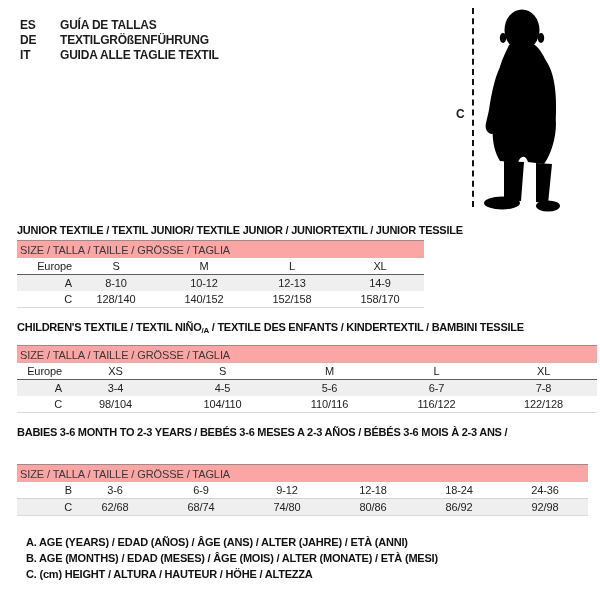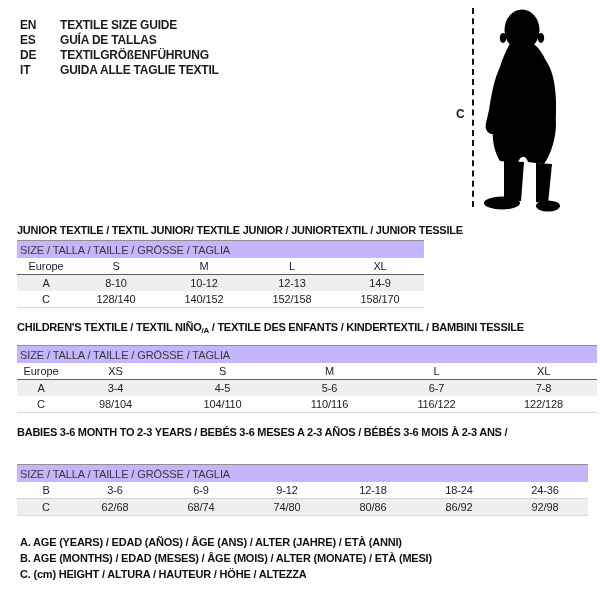--- a/index.html
+++ b/index.html
@@ -15,40 +15,36 @@
   .figure-dash{position:absolute;left:472px;top:8px;height:199px;width:0;border-left:2px dashed #111;}
   .figure-label{position:absolute;left:456px;top:107px;font-size:12px;font-weight:bold;}
   .figure-svg{position:absolute;left:482px;top:5px;}
   
   .sec-title{position:absolute;left:17px;font-size:11px;font-weight:bold;letter-spacing:-0.25px;line-height:13px;white-space:nowrap;color:#111;}
   .sec-title .subA{font-size:8px;vertical-align:-2px;}
   .sec-title.two-line{line-height:16px;white-space:normal;width:560px;}
   
   .size-table{position:absolute;left:17px;border-collapse:collapse;table-layout:fixed;font-size:11px;letter-spacing:-0.1px;}
   .size-table td{padding:0;text-align:center;height:16px;color:#222;}
-  .size-table td.lbl{text-align:center;padding-left:3px;}
+  .size-table td.lbl{text-align:right;padding-left:3px;}
   .size-table tr.bar td{
-    background:#c4b5fd;border-top:1px solid #909090;height:17px;
+    background:#fca5a5;border-top:1px solid #909090;height:17px;
     text-align:left;padding-left:3px;color:#383838;letter-spacing:-0.1px;
   }
   .size-table tr.hdr td{border-bottom:1px solid #5f5f5f;}
   .size-table tr.shaded td{background:#efefef;}
   .size-table tr.lastrow td{border-bottom:1px solid #dadada;}
   .size-table tr.midline td{border-bottom:1px solid #d4d4d4;}
   
-  .legend{position:absolute;left:20px;top:534px;font-size:11px;font-weight:bold;line-height:16px;letter-spacing:-0.2px;color:#111;}
+  .legend{position:absolute;left:26px;top:534px;font-size:11px;font-weight:bold;line-height:16px;letter-spacing:-0.2px;color:#111;}
 </style>
 </head>
 <body>
 
 <div class="lang-block">
-  <div class="lang-row">
-    <span class="lang-code">EN</span>
-    <span>TEXTILE SIZE GUIDE</span>
-  </div>
   <div class="lang-row">
     <span class="lang-code">ES</span>
     <span>GUÍA DE TALLAS</span>
   </div>
   <div class="lang-row">
     <span class="lang-code">DE</span>
     <span>TEXTILGRÖßENFÜHRUNG</span>
   </div>
   <div class="lang-row">
     <span class="lang-code">IT</span>

